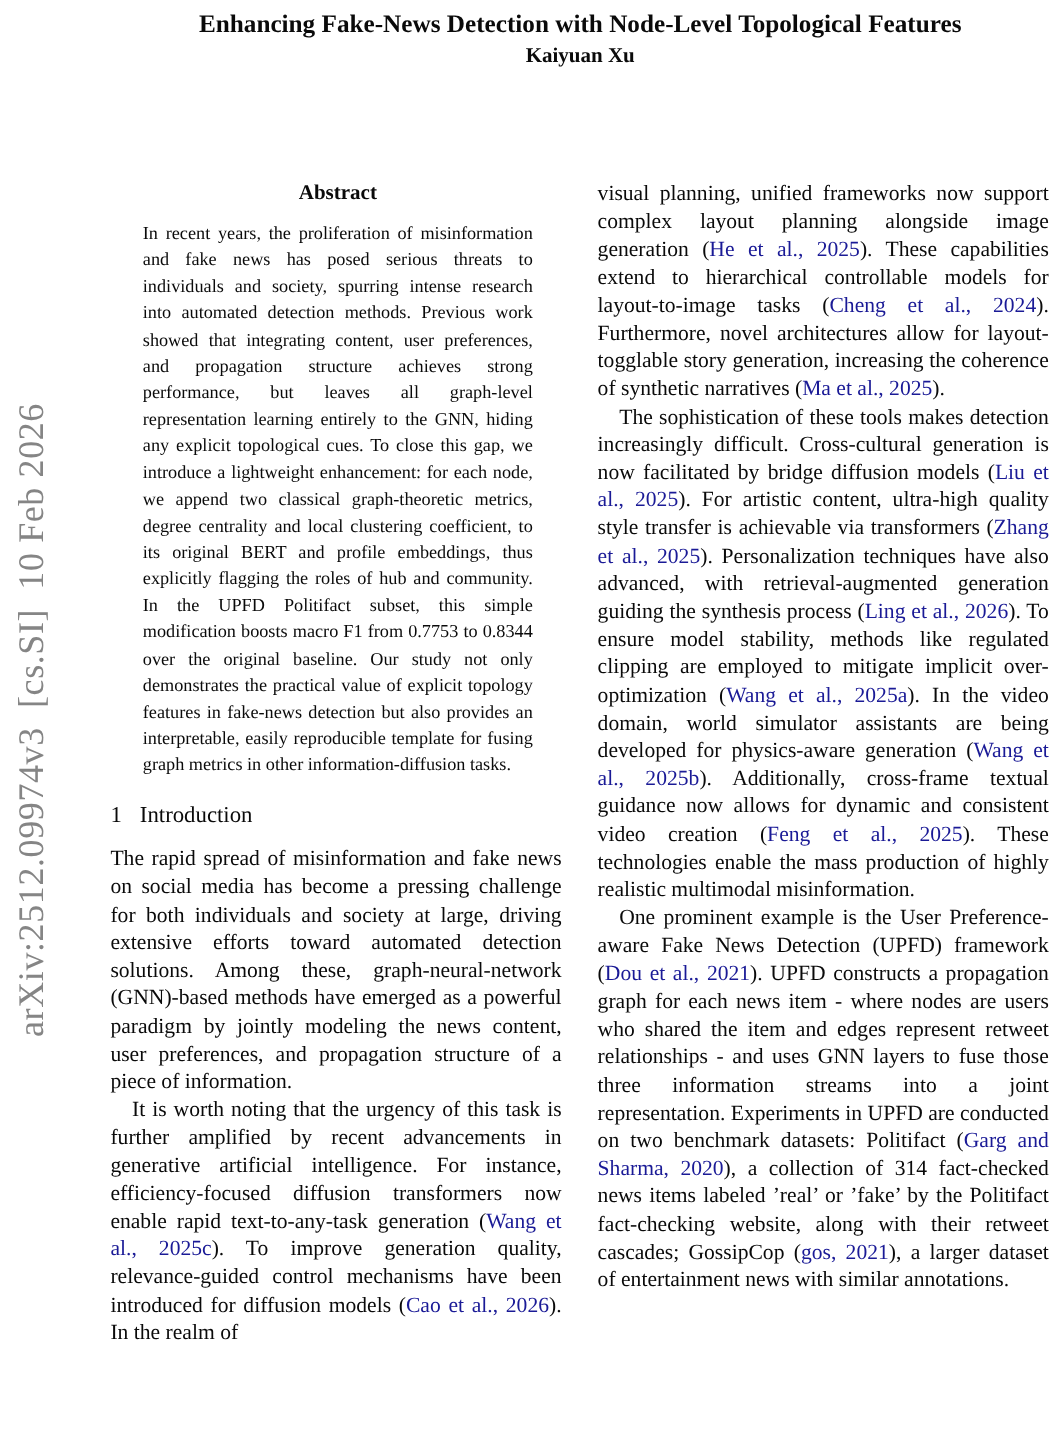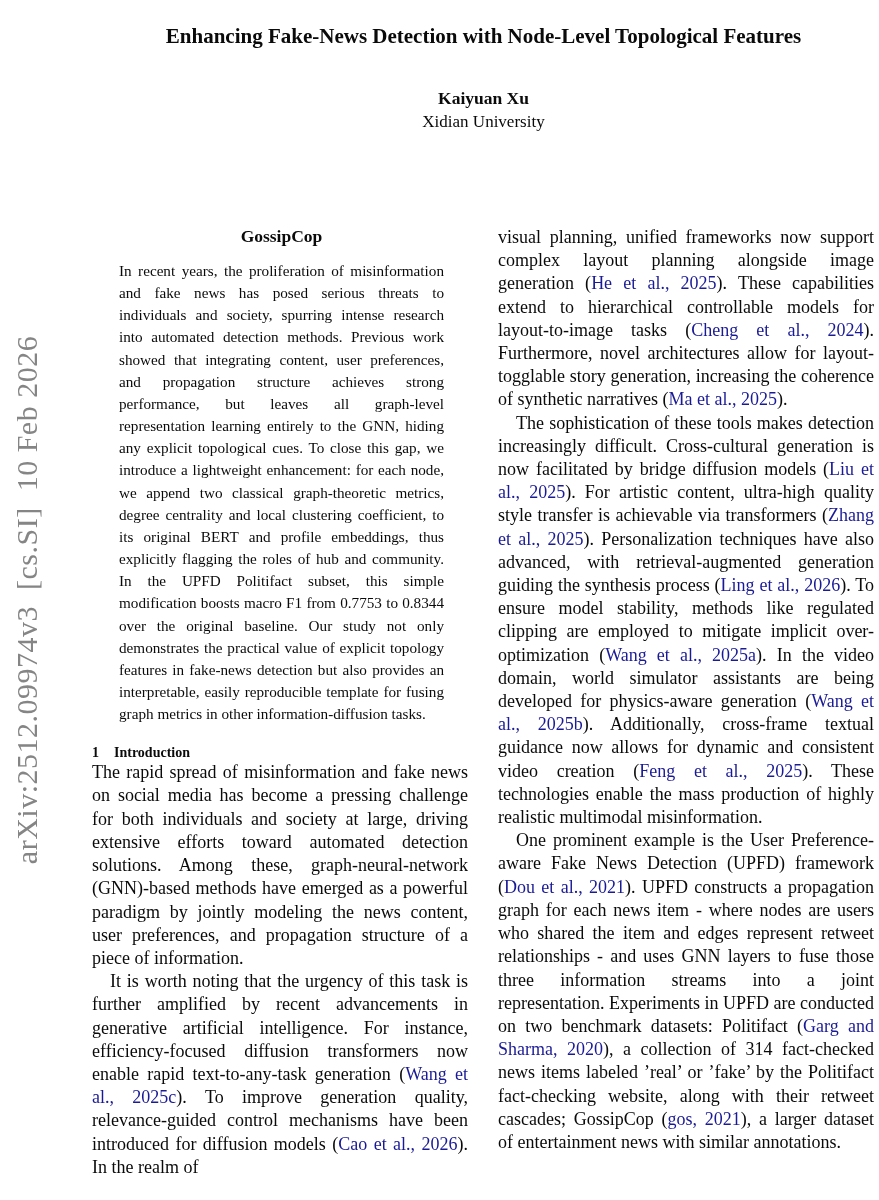--- a/index.html
+++ b/index.html
@@ -24,32 +24,31 @@
     transform: translate(-50%, -50%) rotate(-90deg);
     white-space: pre;
     font-size: 30px;
     color: #858585;
     letter-spacing: 0.5px;
     font-family: "Liberation Serif", serif;
   }
   .content {
     position: absolute;
     left: 92px;
-    top: 16px;
+    top: 0;
     width: 783px;
   }
   .paper-title {
     margin: 6px 0 0 0;
     text-align: center;
     font-size: 21px;
     font-weight: bold;
     line-height: 28px;
   }
   .author-block {
-    margin-top: 36px;
     text-align: center;
   }
   .author-name {
     font-size: 17.5px;
     font-weight: bold;
     line-height: 24px;
   }
   .affiliation {
     font-size: 17px;
     line-height: 24px;
@@ -76,22 +75,23 @@
   }
   .abstract-text {
     margin: 0 24px 0 27px;
     font-size: 15.2px;
     line-height: 22.15px;
     text-align: justify;
     font-family: Liberation Serif, serif;
   }
   .section-heading {
     margin-top: 20px;
-    font-size: 14px;
-    font-weight: bold;
+    margin-bottom: 13px;
+    font-size: 19px;
+    font-weight: normal;
   }
   .sec-num {
     display: inline-block;
     margin-right: 15px;
   }
   .body-par {
     margin: 0;
     font-size: 18px;
     line-height: 23.2px;
     text-align: justify;
@@ -110,27 +110,26 @@
 <div class="page">
 
   <div class="arxiv-stamp">arXiv:2512.09974v3  [cs.SI]  10 Feb 2026</div>
 
   <div class="content">
 
     <h1 class="paper-title">Enhancing Fake-News Detection with Node-Level Topological Features</h1>
 
     <div class="author-block">
       <div class="author-name">Kaiyuan Xu</div>
-      <div class="affiliation">Xidian University</div>
     </div>
 
     <div class="columns">
 
       <div class="col">
-        <div class="abstract-heading">GossipCop</div>
+        <div class="abstract-heading">Abstract</div>
         <p class="abstract-text">In recent years, the proliferation of misinformation and fake news has posed serious threats to individuals and society, spurring intense research into automated detection methods. Previous work showed that integrating content, user preferences, and propagation structure achieves strong performance, but leaves all graph-level representation learning entirely to the GNN, hiding any explicit topological cues. To close this gap, we introduce a lightweight enhancement: for each node, we append two classical graph-theoretic metrics, degree centrality and local clustering coefficient, to its original BERT and profile embeddings, thus explicitly flagging the roles of hub and community. In the UPFD Politifact subset, this simple modification boosts macro F1 from 0.7753 to 0.8344 over the original baseline. Our study not only demonstrates the practical value of explicit topology features in fake-news detection but also provides an interpretable, easily reproducible template for fusing graph metrics in other information-diffusion tasks.</p>
 
         <div class="section-heading">
           <span class="sec-num">1</span><span class="sec-title">Introduction</span>
         </div>
 
         <p class="body-par"><span>The rapid spread of misinformation and fake news on social media has become a pressing challenge for both individuals and society at large, driving extensive efforts toward automated detection solutions.  Among these, graph-neural-network (GNN)-based methods have emerged as a powerful paradigm by jointly modeling the news content, user preferences, and propagation structure of a piece of information.</span></p>
         <p class="body-par indent"><span>It is worth noting that the urgency of this task is further amplified by recent advancements in generative artificial intelligence. For instance, efficiency-focused diffusion transformers now enable rapid text-to-any-task generation (</span><span class="cite" style="color: rgb(26, 26, 150);">Wang et al., 2025c</span><span>). To improve generation quality, relevance-guided control mechanisms have been introduced for diffusion models (</span><span class="cite" style="color: rgb(26, 26, 150);">Cao et al., 2026</span><span>).  In the realm of</span></p>
       </div>
 

